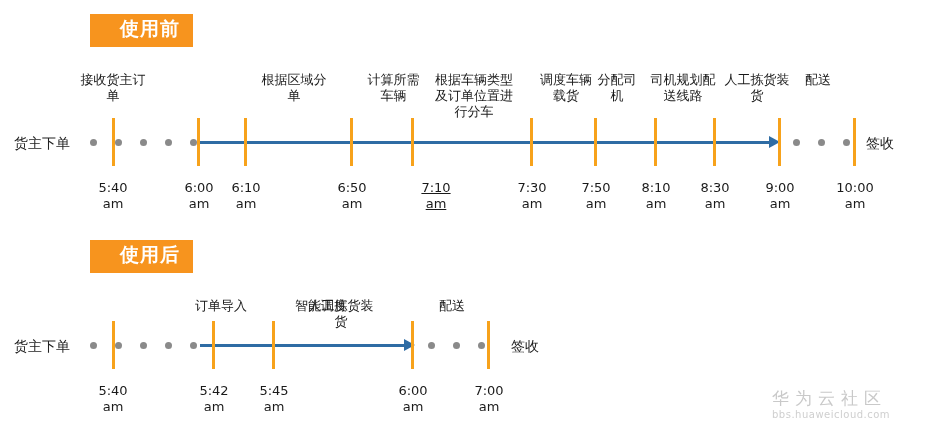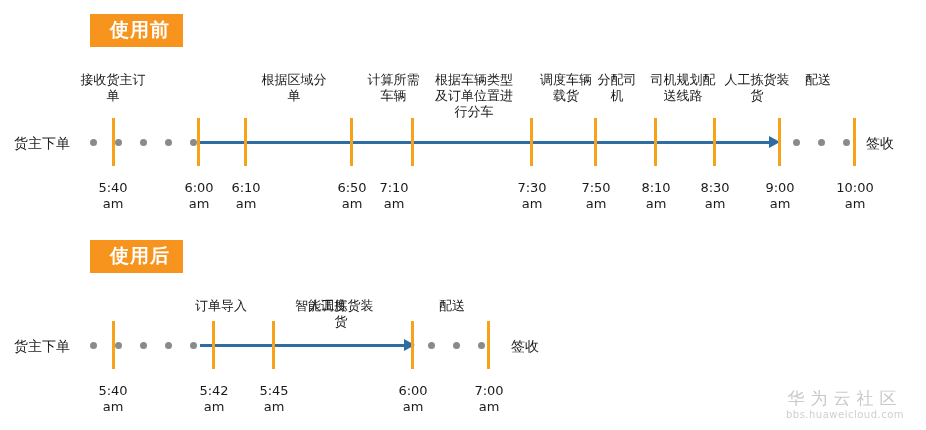--- a/index.html
+++ b/index.html
@@ -13,23 +13,24 @@
   .canvas{position:relative;width:926px;height:430px;}
 
   
   .badge{
     position:absolute;
     background:#F7941E;
     color:#ffffff;
     font-weight:bold;
     font-size:19px;
     letter-spacing:1px;
-    padding:5px 13px 7px 20px;
+    padding:5px 13px 7px 30px;
     line-height:1.1;
     white-space:nowrap;
+    font-family:Liberation Serif, serif;
   }
 
   
   .axis-label{
     position:absolute;
     font-size:14px;
     color:#222;
     white-space:nowrap;
     text-align:left;
   }
@@ -89,21 +90,20 @@
   .tail-text{
     position:absolute;
     font-size:14px;
     color:#1a1a1a;
     white-space:nowrap;
   }
 
   
   .watermark{
     position:absolute;
-    text-align:center;
     color:#c9c9c9;
     user-select:none;
   }
   .watermark .wm-cn{
     font-size:17px;
     letter-spacing:6px;
     line-height:20px;
     display:block;
   }
   .watermark .wm-url{
@@ -167,21 +167,21 @@
     <span class="mer">am</span>
   </div>
   <div class="time" style="left:216px;top:180px;width:60px;">
     <span class="hm">6:10</span>
     <span class="mer">am</span>
   </div>
   <div class="time" style="left:322px;top:180px;width:60px;text-align:center;">
     <span class="hm">6:50</span>
     <span class="mer">am</span>
   </div>
-  <div class="time" style="left:364px;top:180px;width:60px;">
+  <div class="time" style="left:406px;top:180px;width:60px;text-decoration:underline;">
     <span class="hm">7:10</span>
     <span class="mer">am</span>
   </div>
   <div class="time" style="left:502px;top:180px;width:60px;">
     <span class="hm">7:30</span>
     <span class="mer">am</span>
   </div>
   <div class="time" style="left:566px;top:180px;width:60px;">
     <span class="hm">7:50</span>
     <span class="mer">am</span>

